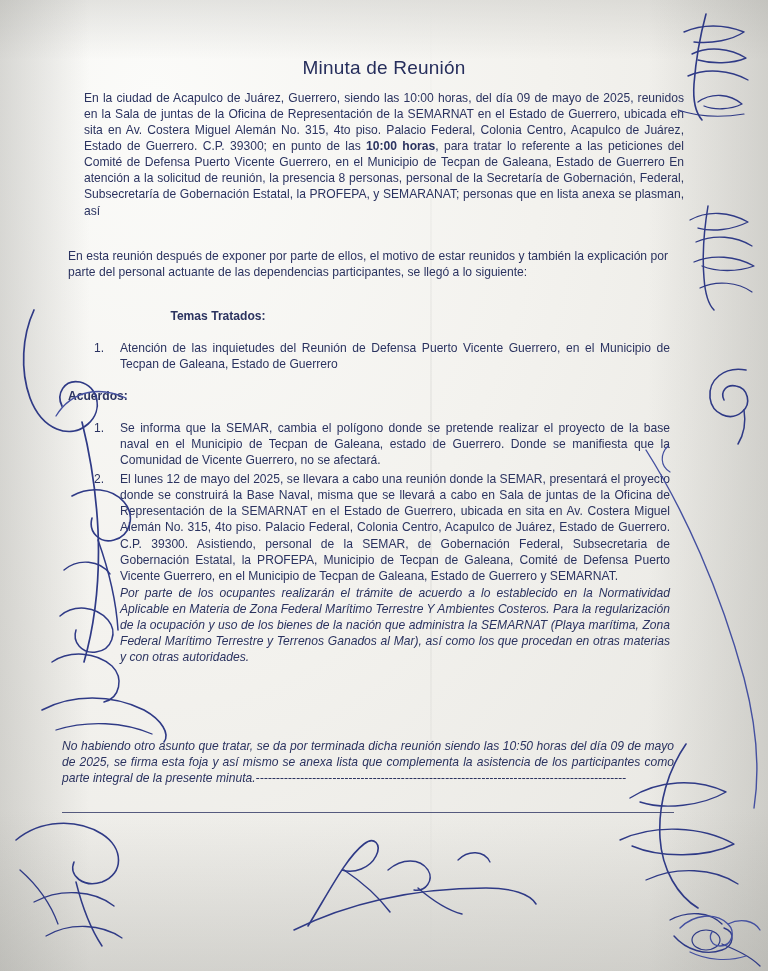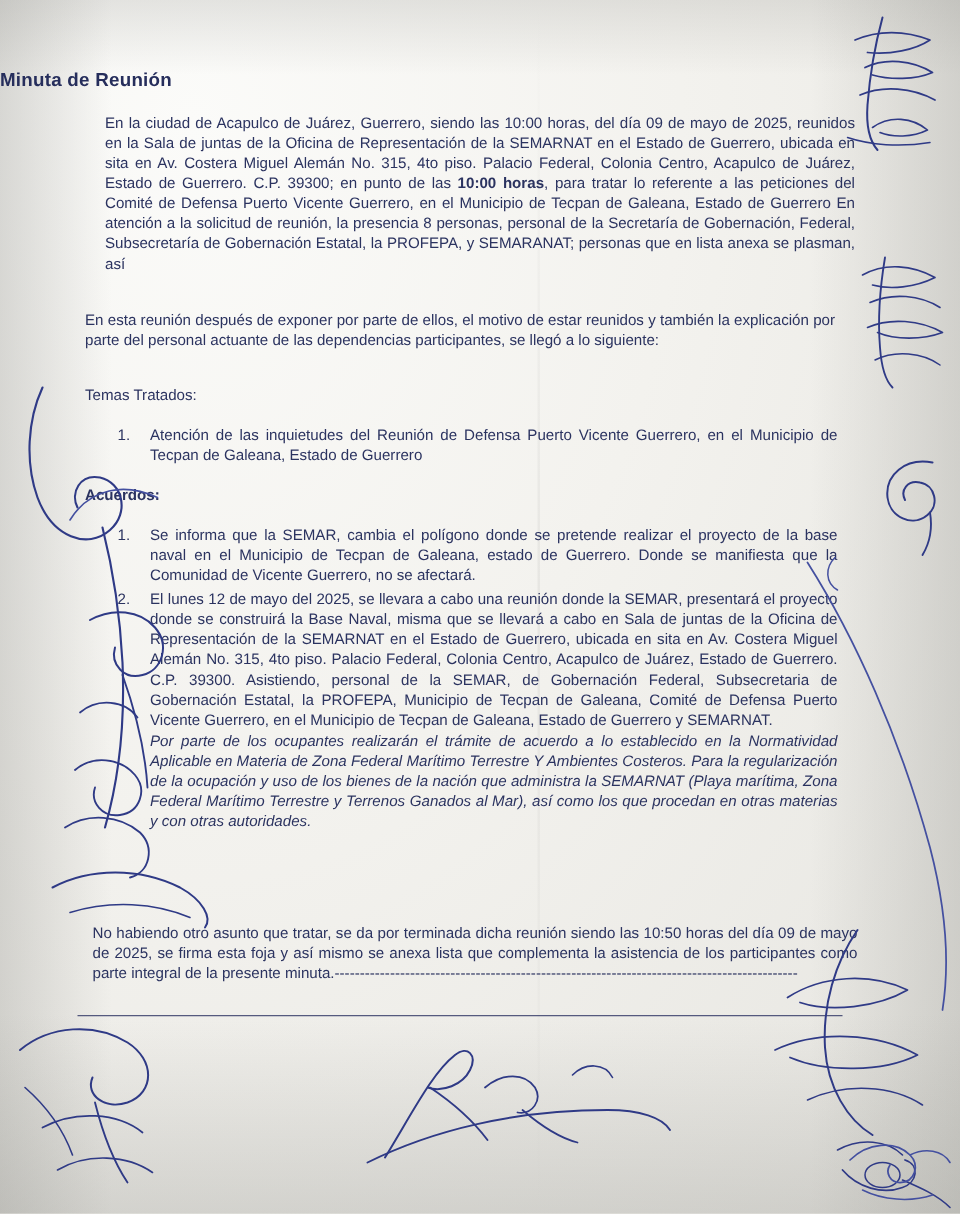--- a/index.html
+++ b/index.html
@@ -57,37 +57,38 @@
     width: 768px; height: 971px;
     color: #2b3360;
     font-size: 12.1px;
     line-height: 1.33;
   }
   .title {
     position: absolute;
     top: 55px;
     left: 0;
     width: 768px;
-    font-weight: bold;
-    font-size: 15px;
+    text-align: center;
+    font-weight: normal;
+    font-size: 19px;
     letter-spacing: 0.2px;
     color: #262e5c;
   }
   .para {
     position: absolute;
     text-align: justify;
     color: #2b3360;
   }
   .para b { font-weight: bold; }
 
   .p1 { left: 84px; top: 90px; width: 600px; }
   .p2 { left: 68px; top: 248px; width: 600px; }
-  .h-temas { left: 68px; top: 308px; width: 300px; font-weight: normal; text-align: left; }
+  .h-temas { left: 68px; top: 308px; width: 300px; font-weight: bold; text-align: center; }
   .h-acuerdos { left: 68px; top: 388px; width: 300px; font-weight: bold; text-align: left; }
-  .p-final { left: 74px; top: 738px; width: 612px; }
+  .p-final { left: 62px; top: 738px; width: 612px; font-style: italic; }
 
   ol.numlist {
     position: absolute;
     margin: 0;
     padding: 0 0 0 0;
     list-style: none;
   }
   ol.numlist.temas { left: 92px; top: 340px; width: 578px; }
   ol.numlist.acuerdos { left: 92px; top: 420px; width: 578px; }
   ol.numlist li {

